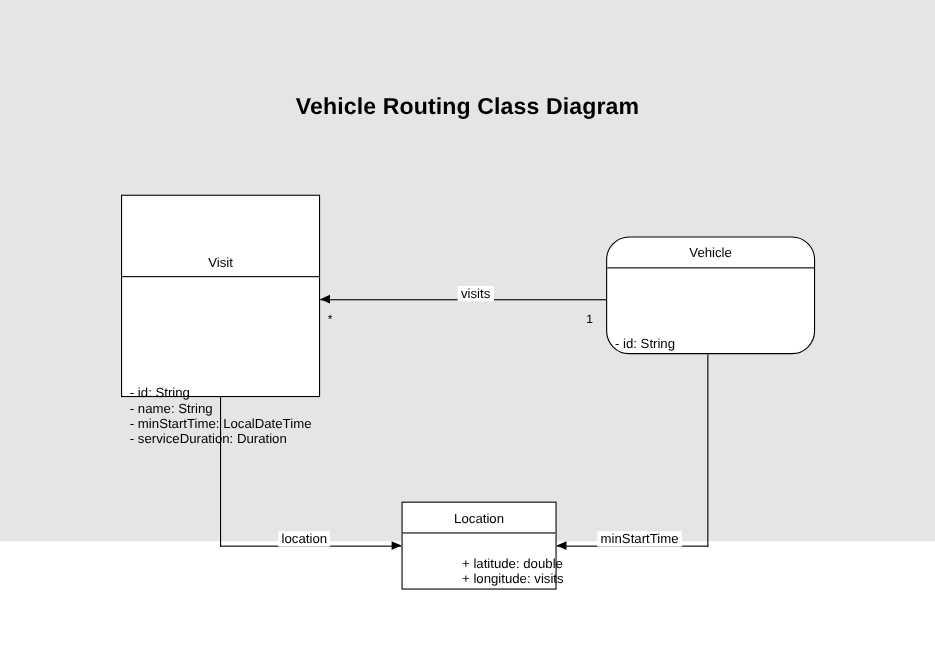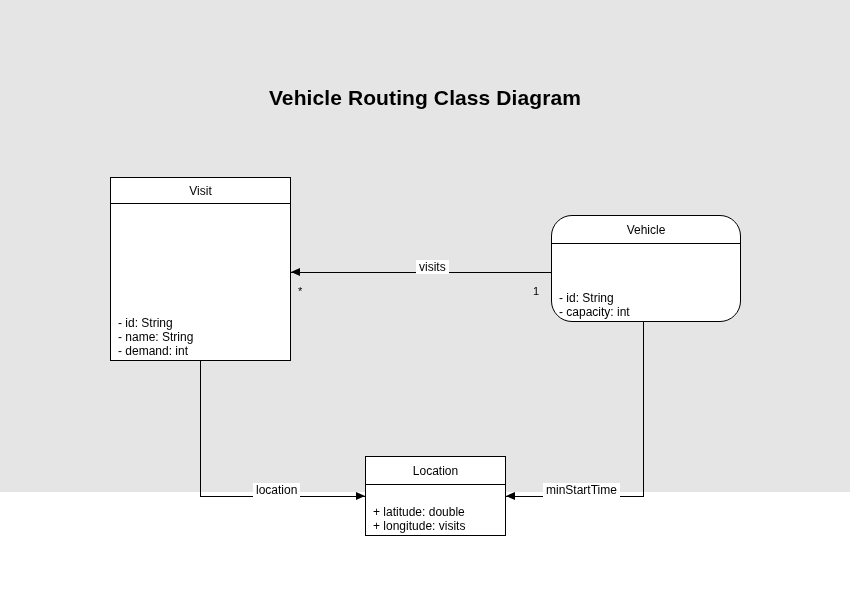--- a/index.html
+++ b/index.html
@@ -63,27 +63,27 @@
   .uml-attr {
     font-size: 12px;
     color: #000000;
     padding-left: 7px;
     white-space: nowrap;
     line-height: 14px;
   }
 
   
   #class-visit    { left: 110px; top: 177px; width: 181px; height: 184px; }
-  #class-visit    .uml-class-header { height: 26px; }
+  #class-visit    .uml-class-header { height: 26px; margin-top: 48px; }
   #class-vehicle  { left: 551px; top: 215px; width: 190px; height: 107px; border-radius: 21px; }
   #class-vehicle  .uml-class-header { height: 28px; }
   #class-vehicle  .uml-attrs { height: calc(100% - 28px); }
   #class-location { left: 365px; top: 456px; width: 141px; height: 80px; }
   #class-location .uml-class-header { height: 28px; }
-  #class-location .uml-attrs { height: calc(100% - 28px); }
+  #class-location .uml-attrs { height: calc(100% - 28px); margin-left: 47px; }
 
   
   .edge-h {
     position: absolute;
     height: 0;
     border-top: 1px solid #000000;
     z-index: 2;
   }
   .edge-v {
     position: absolute;
@@ -147,29 +147,29 @@
   <div class="edge-v" style="left:643px; top:322px; height:175px;"></div>
   <div class="edge-h" style="left:506px; top:496px; width:138px;"></div>
   <div class="arrow-left" style="left:506px; top:491.5px;"></div>
   <div class="edge-label" style="left:543px; top:483px;">minStartTime</div>
 
   <div class="uml-class" id="class-visit">
     <div class="uml-class-header">Visit</div>
     <div class="uml-attrs">
       <div class="uml-attr">- id: String</div>
       <div class="uml-attr">- name: String</div>
-      <div class="uml-attr">- demand: int</div>
+      <div class="uml-attr">- minStartTime: LocalDateTime</div>
+      <div class="uml-attr">- serviceDuration: Duration</div>
     </div>
   </div>
 
   <div class="uml-class" id="class-vehicle">
     <div class="uml-class-header">Vehicle</div>
     <div class="uml-attrs">
       <div class="uml-attr">- id: String</div>
-      <div class="uml-attr">- capacity: int</div>
     </div>
   </div>
 
   <div class="uml-class" id="class-location">
     <div class="uml-class-header">Location</div>
     <div class="uml-attrs">
       <div class="uml-attr">+ latitude: double</div>
       <div class="uml-attr">+ longitude: visits</div>
     </div>
   </div>

